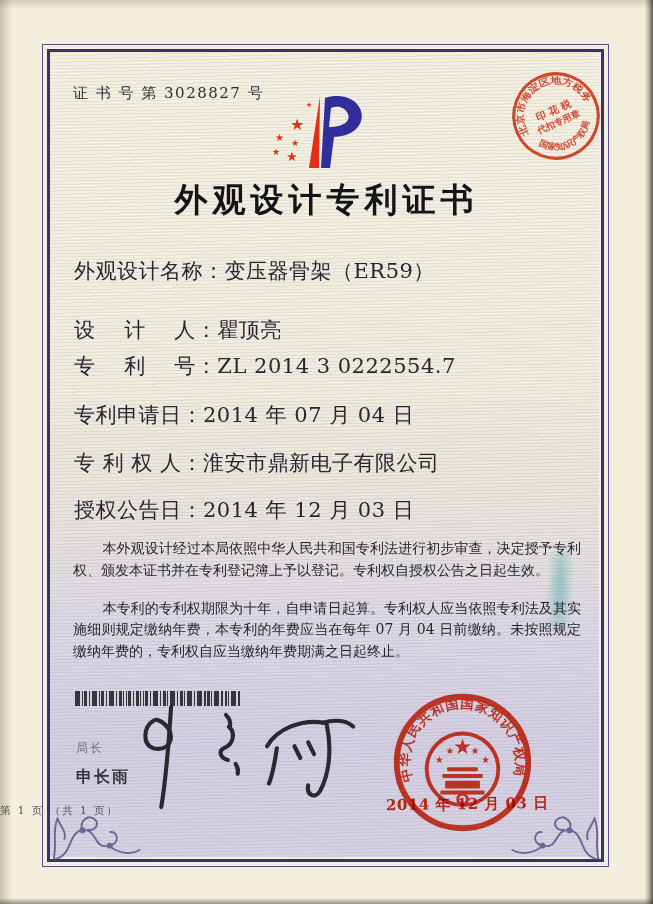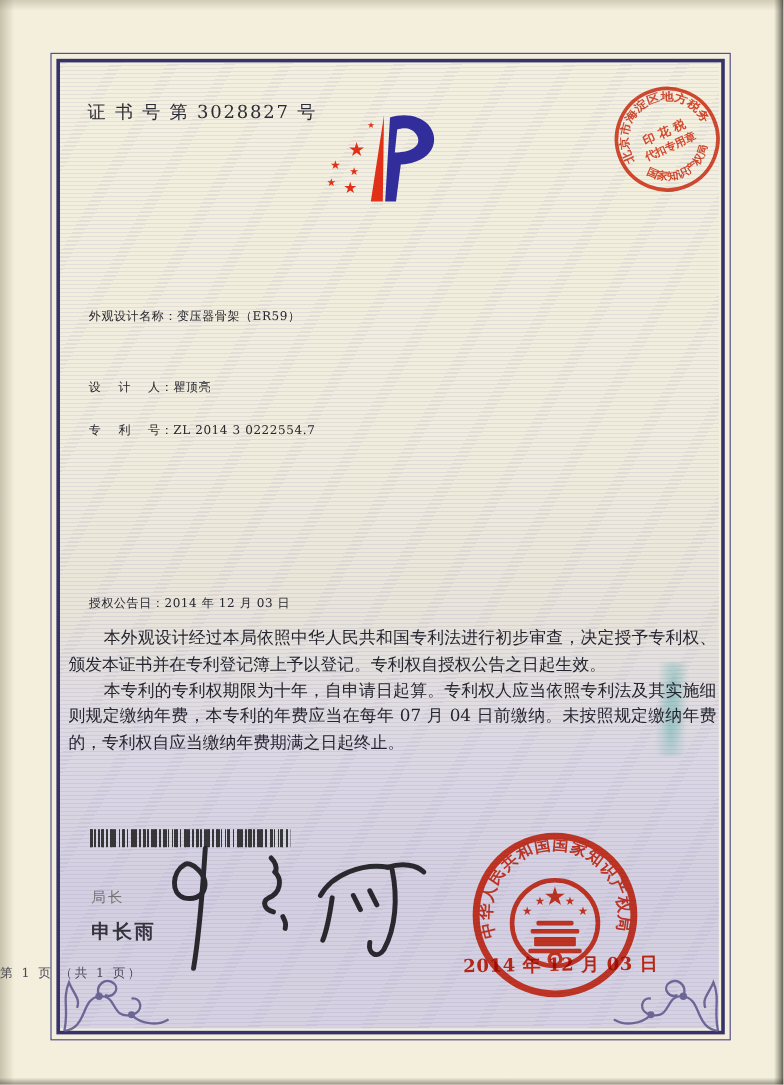--- a/index.html
+++ b/index.html
@@ -24,25 +24,25 @@
   
   .inner{position:absolute;left:50px;top:52px;width:549px;height:805px;z-index:1;
     background:
       repeating-linear-gradient(179deg,rgba(118,110,164,.13) 0 1px,rgba(0,0,0,0) 1px 3.3px),
       linear-gradient(180deg,#f4f0df 0%,#f1edde 38%,#e9e5da 56%,#dbd7e3 72%,#d3cfe0 86%,#d6d2e2 100%);}
 
   .abs{position:absolute;z-index:5;}
   .cert-number{left:73px;top:84px;font-size:15px;letter-spacing:1.5px;color:#2c2c34;}
   .title{left:0;right:0;top:178px;text-align:center;font-size:33px;font-weight:bold;
     letter-spacing:5px;color:#141418;}
-  .field{left:74px;font-size:10px;color:#26262e;letter-spacing:.5px;white-space:nowrap;}
+  .field{left:74px;font-size:21px;color:#26262e;letter-spacing:.5px;white-space:nowrap;}
   .f0{top:257px}.f1{top:316px}.f2{top:352px}.f3{top:401px}.f4{top:449px}.f5{top:496px}
   .body-text{left:57px;top:522px;width:540px;font-size:14px;line-height:21.8px;
     text-align:justify;color:#25252f;z-index:5;position:absolute;}
-  .body-text p{margin:0;text-indent:2.1em;}
+  .body-text p{margin:16px;text-indent:2.1em;}
 
   .barcode{left:75px;top:691px;width:167px;height:15px;
     background:
       repeating-linear-gradient(90deg,#1c1c1c 0 1.4px,rgba(0,0,0,0) 1.4px 3.4px),
       repeating-linear-gradient(90deg,#1c1c1c 0 2.6px,rgba(0,0,0,0) 2.6px 8.8px);
     opacity:.85;}
 
   .signer-title{left:76px;top:740px;font-size:12px;color:#737373;
     font-family:"Liberation Sans","DejaVu Sans",sans-serif;font-weight:400;letter-spacing:2px;}
   .signer-name{left:76px;top:767px;font-size:16px;color:#34343c;
@@ -83,29 +83,36 @@
     <path fill-rule="evenodd" fill="#312d9b" d="M57 4 C68 0 82 2 89 10 C100 23 92 42 66 43 L62 74 L53 74 Z
          M63 14 L61 33 C77 33 84 26 79 18 C75 12 68 12 63 14 Z"></path>
     <text x="22" y="36" font-size="16" fill="#e23018">★</text>
     <text x="7" y="47" font-size="10" fill="#e23018">★</text>
     <text x="23" y="52" font-size="9" fill="#e23018">★</text>
     <text x="4" y="61" font-size="9" fill="#e23018">★</text>
     <text x="18" y="67" font-size="13" fill="#e23018">★</text>
     <text x="38" y="13" font-size="7" fill="#e23018">★</text>
   </svg>
 
+  <div class="abs title">外观设计专利证书</div>
 
   <div class="abs field f0">
     <span>外观设计名称：</span><span>变压器骨架（ER59）</span>
   </div>
   <div class="abs field f1">
     <span>设　 计　 人：</span><span>瞿顶亮</span>
   </div>
   <div class="abs field f2">
     <span>专　 利　 号：</span><span>ZL 2014 3 0222554.7</span>
+  </div>
+  <div class="abs field f3">
+    <span>专利申请日：</span><span>2014 年 07 月 04 日</span>
+  </div>
+  <div class="abs field f4">
+    <span>专 利 权 人：</span><span>淮安市鼎新电子有限公司</span>
   </div>
   <div class="abs field f5">
     <span>授权公告日：</span><span>2014 年 12 月 03 日</span>
   </div>
 
   <div class="body-text">
     <p>本外观设计经过本局依照中华人民共和国专利法进行初步审查，决定授予专利权、颁发本证书并在专利登记簿上予以登记。专利权自授权公告之日起生效。</p>
     <p>本专利的专利权期限为十年，自申请日起算。专利权人应当依照专利法及其实施细则规定缴纳年费，本专利的年费应当在每年 07 月 04 日前缴纳。未按照规定缴纳年费的，专利权自应当缴纳年费期满之日起终止。</p>
   </div>
 

